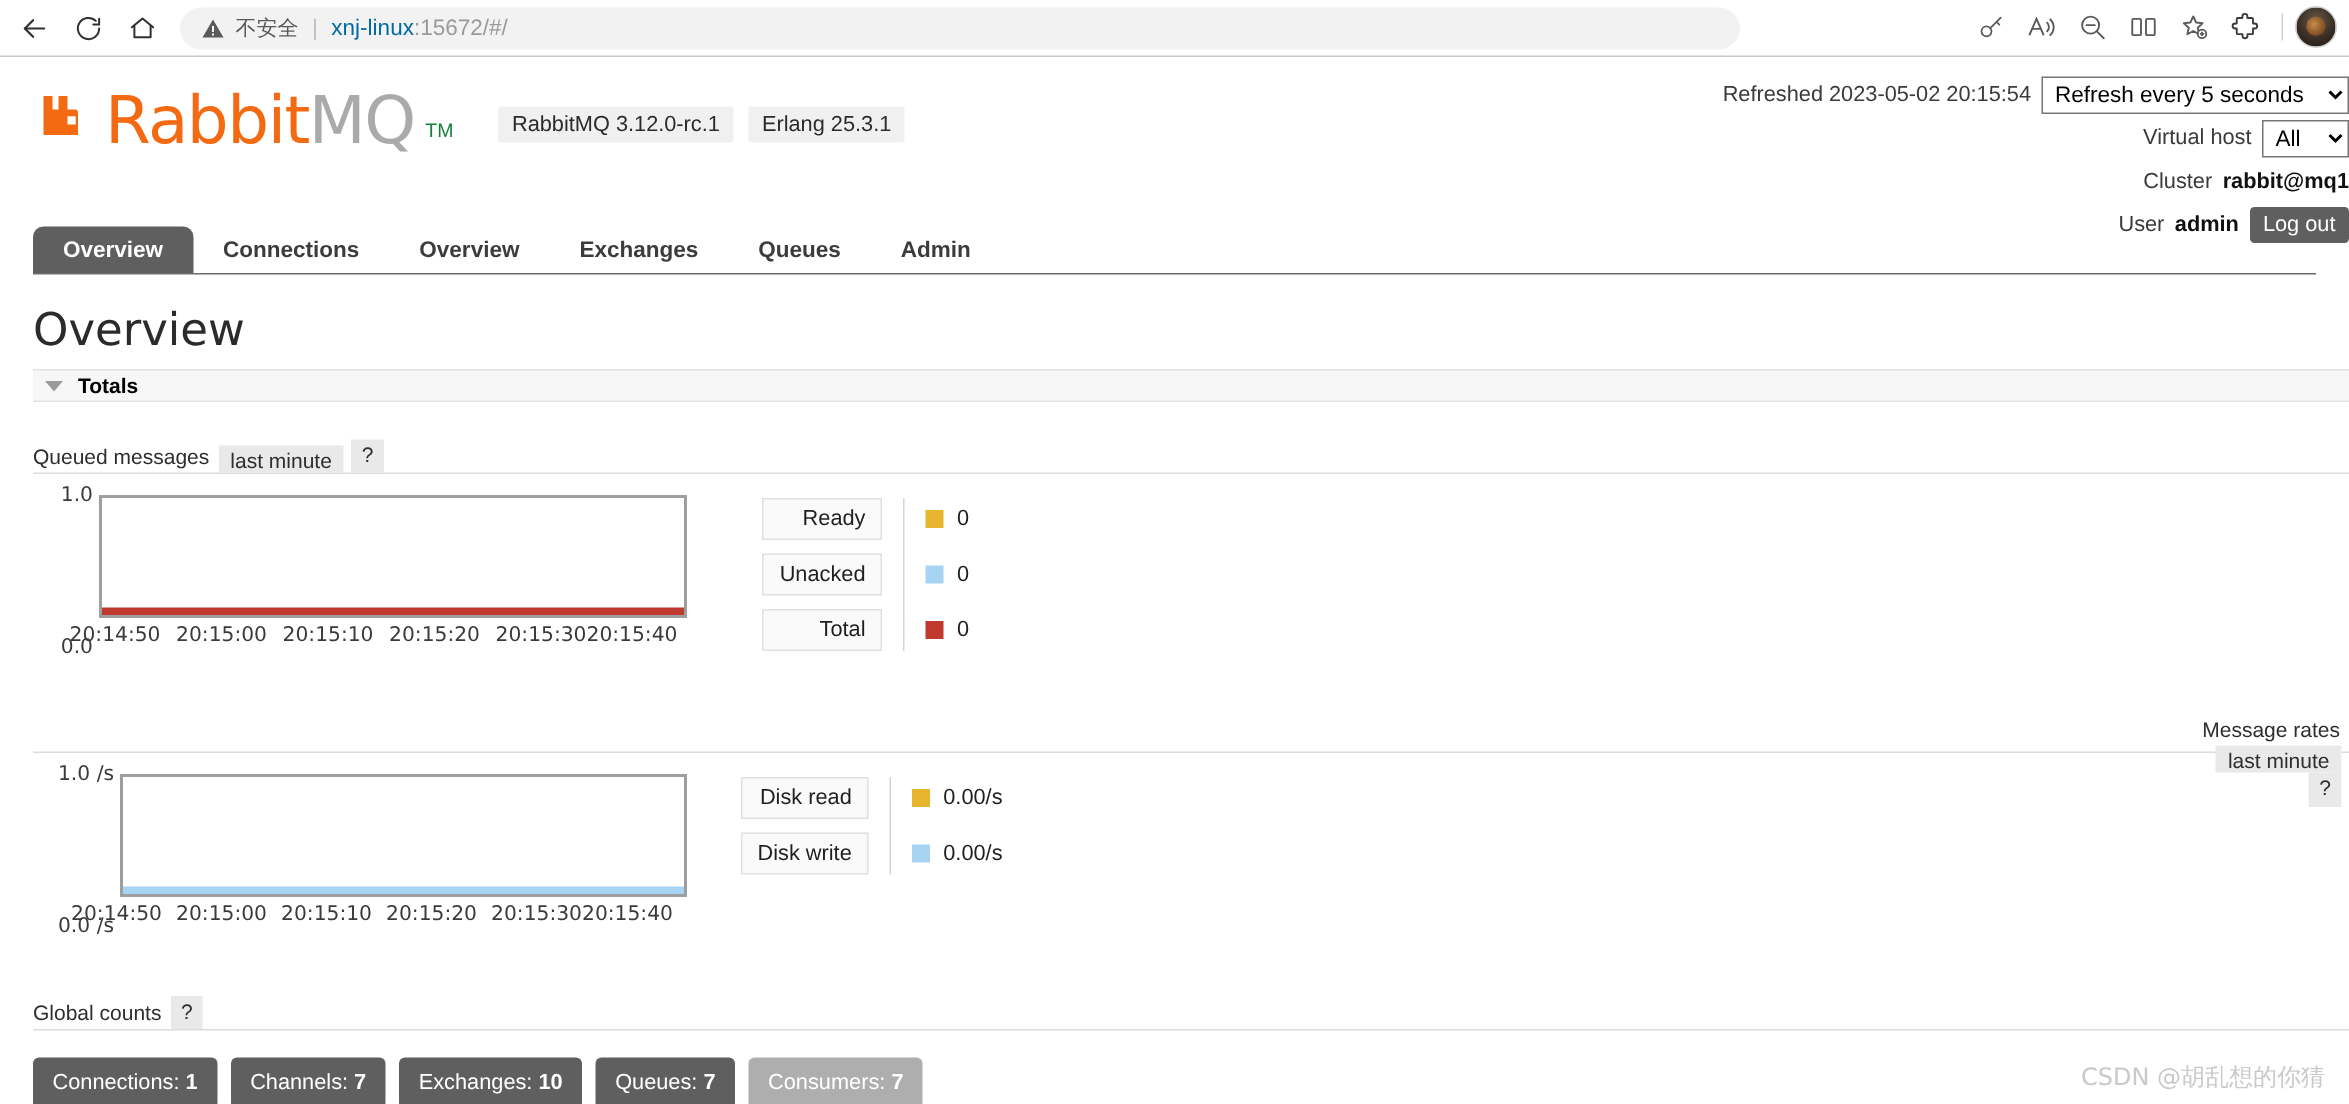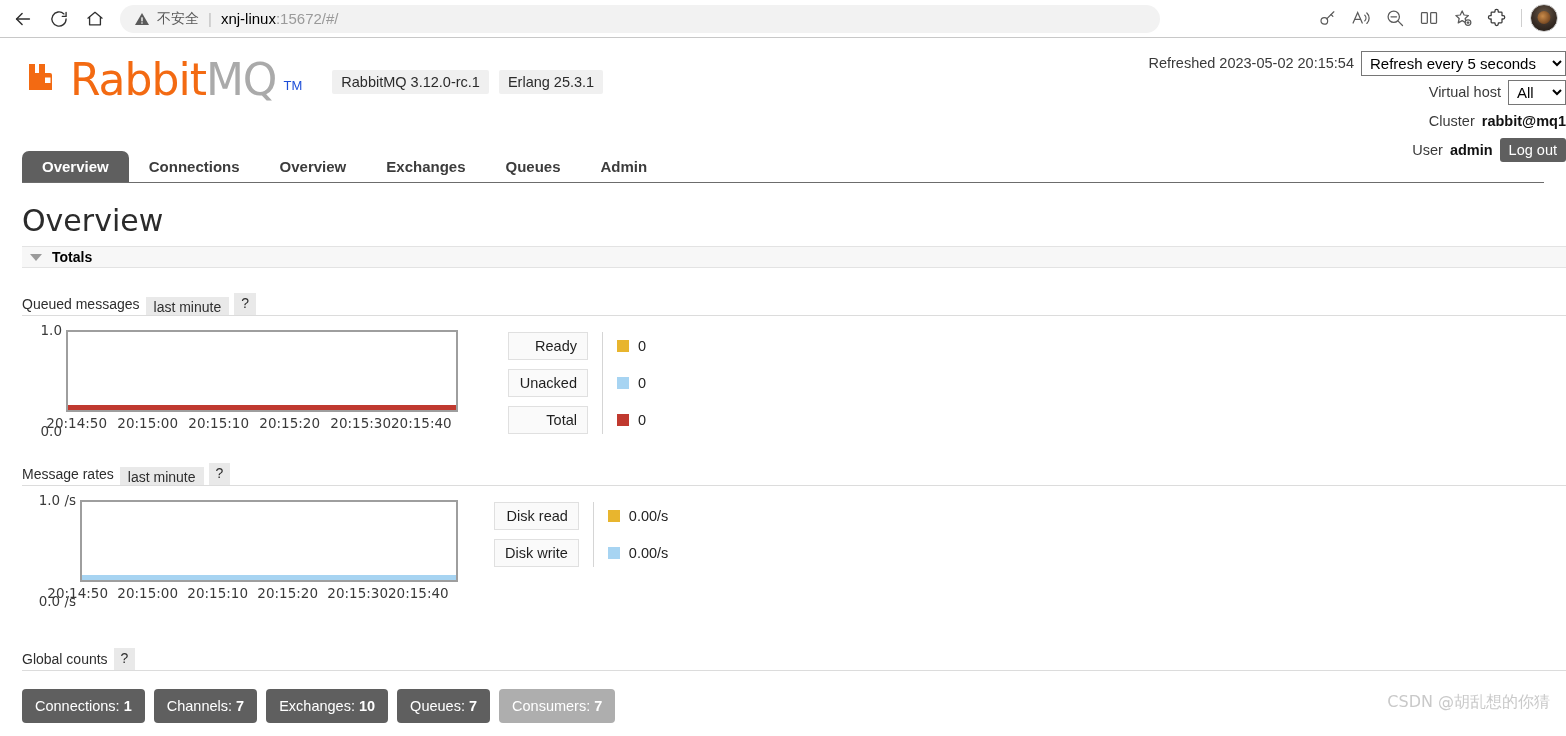--- a/index.html
+++ b/index.html
@@ -63,21 +63,21 @@
   .addr-sep {
     color: #bdbdbd;
     margin: 0 9px;
     font-size: 15px;
   }
   .url {
     font-size: 15px;
     color: #9a9a9a;
     white-space: nowrap;
   }
-  .url .host { color: #000000; }
+  .url .host { color: #0369a1; }
 
   .toolbar-right {
     display: flex;
     align-items: center;
     gap: 2px;
     position: absolute;
     right: 8px;
     top: 3px;
   }
   .tb-icon {
@@ -138,21 +138,21 @@
   .logo-text {
     font-size: 44px;
     letter-spacing: -1px;
     line-height: 0.9;
     font-family: "DejaVu Sans", sans-serif;
   }
   .logo-rabbit { color: #f36a12; font-weight: 400; }
   .logo-mq { color: #aaaaaa; font-weight: 400; }
   .logo-tm {
     font-size: 13px;
-    color: #1d4ed8;
+    color: #15803d;
     margin-left: 3px;
     margin-bottom: 7px;
   }
   .ver-badges {
     display: flex;
     gap: 10px;
     margin-left: 26px;
     margin-bottom: 6px;
   }
   .ver-badge {
@@ -598,21 +598,21 @@
           <span>0</span>
         </div>
         <div class="legend-val">
           <span class="swatch" style="background:#c0392f;"></span>
           <span>0</span>
         </div>
       </div>
     </div>
   </div>
 
-  <div class="sub-head" style="margin-top:28px;">
+  <div class="sub-head" style="margin-top:44px;flex-direction:column;">
     <span class="sub-title">Message rates</span>
     <span class="chip">last minute</span>
     <span class="chip q">?</span>
   </div>
 
   <div class="chart-block">
     <div class="chart-area" style="padding-left:58px;">
       <div class="yaxis" style="width:58px;">
         <span class="ylab top">1.0 /s</span>
         <span class="ylab bot">0.0 /s</span>

